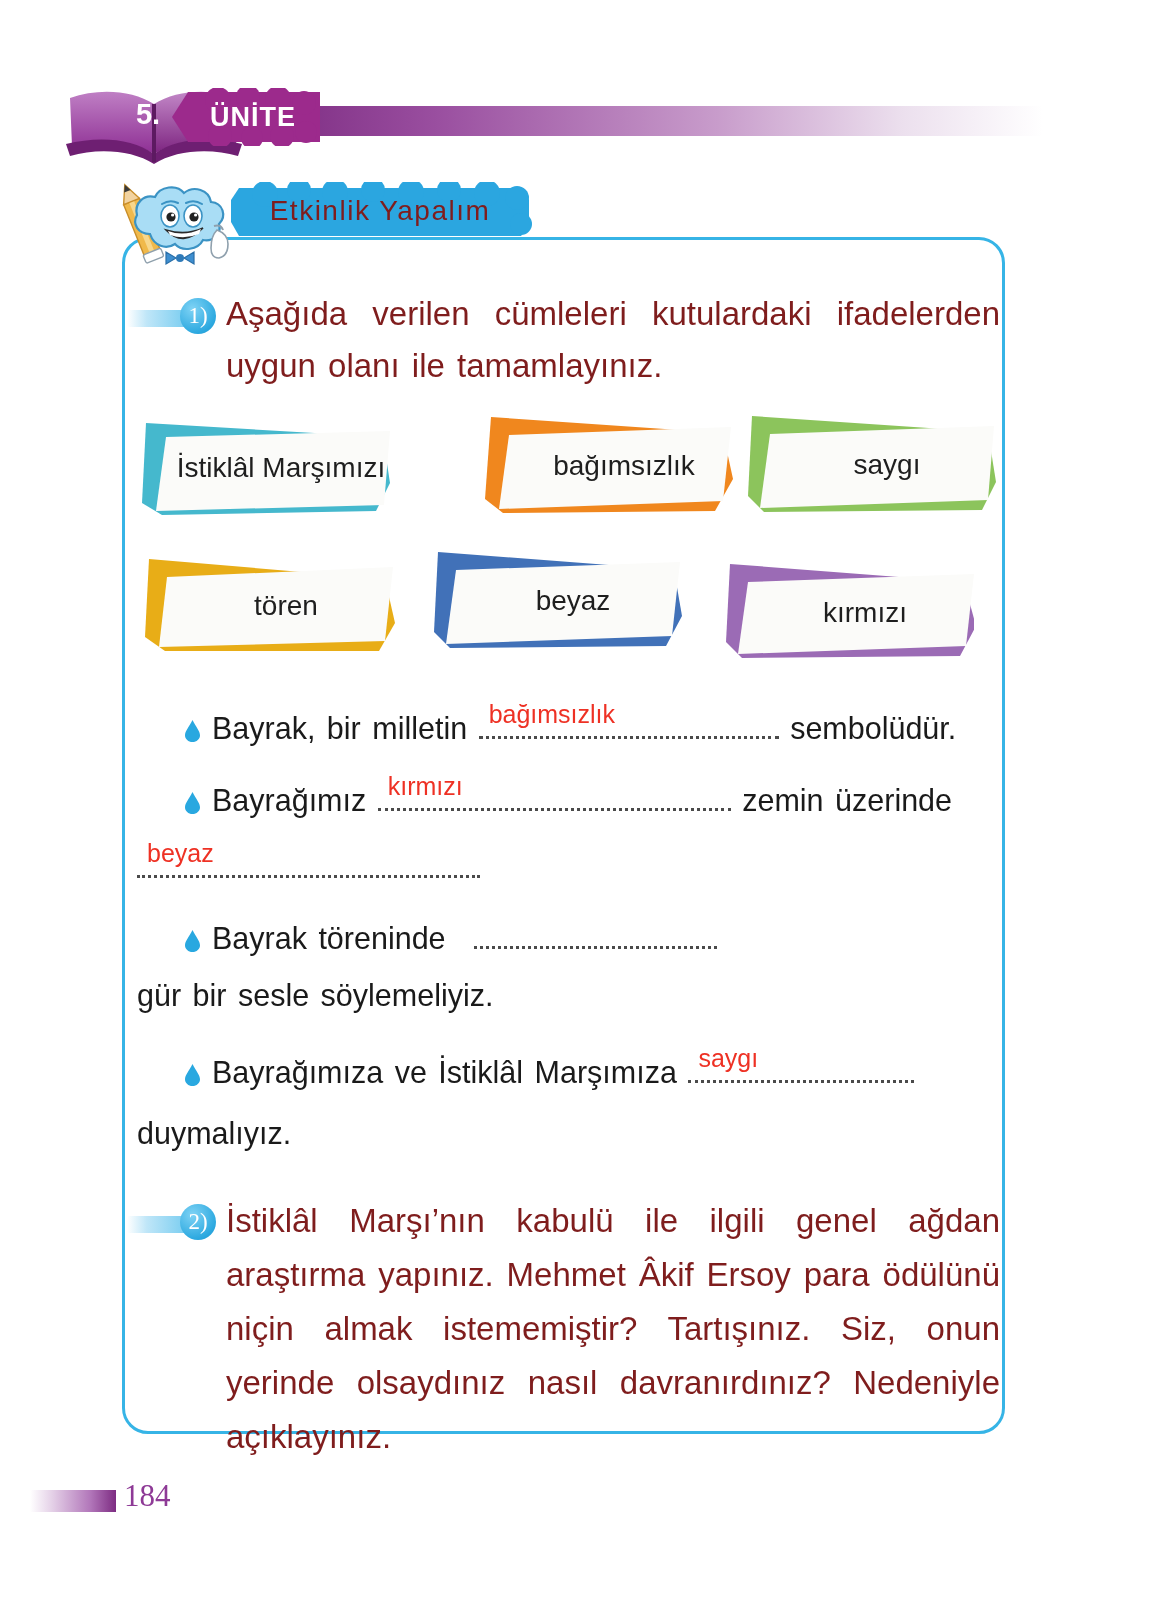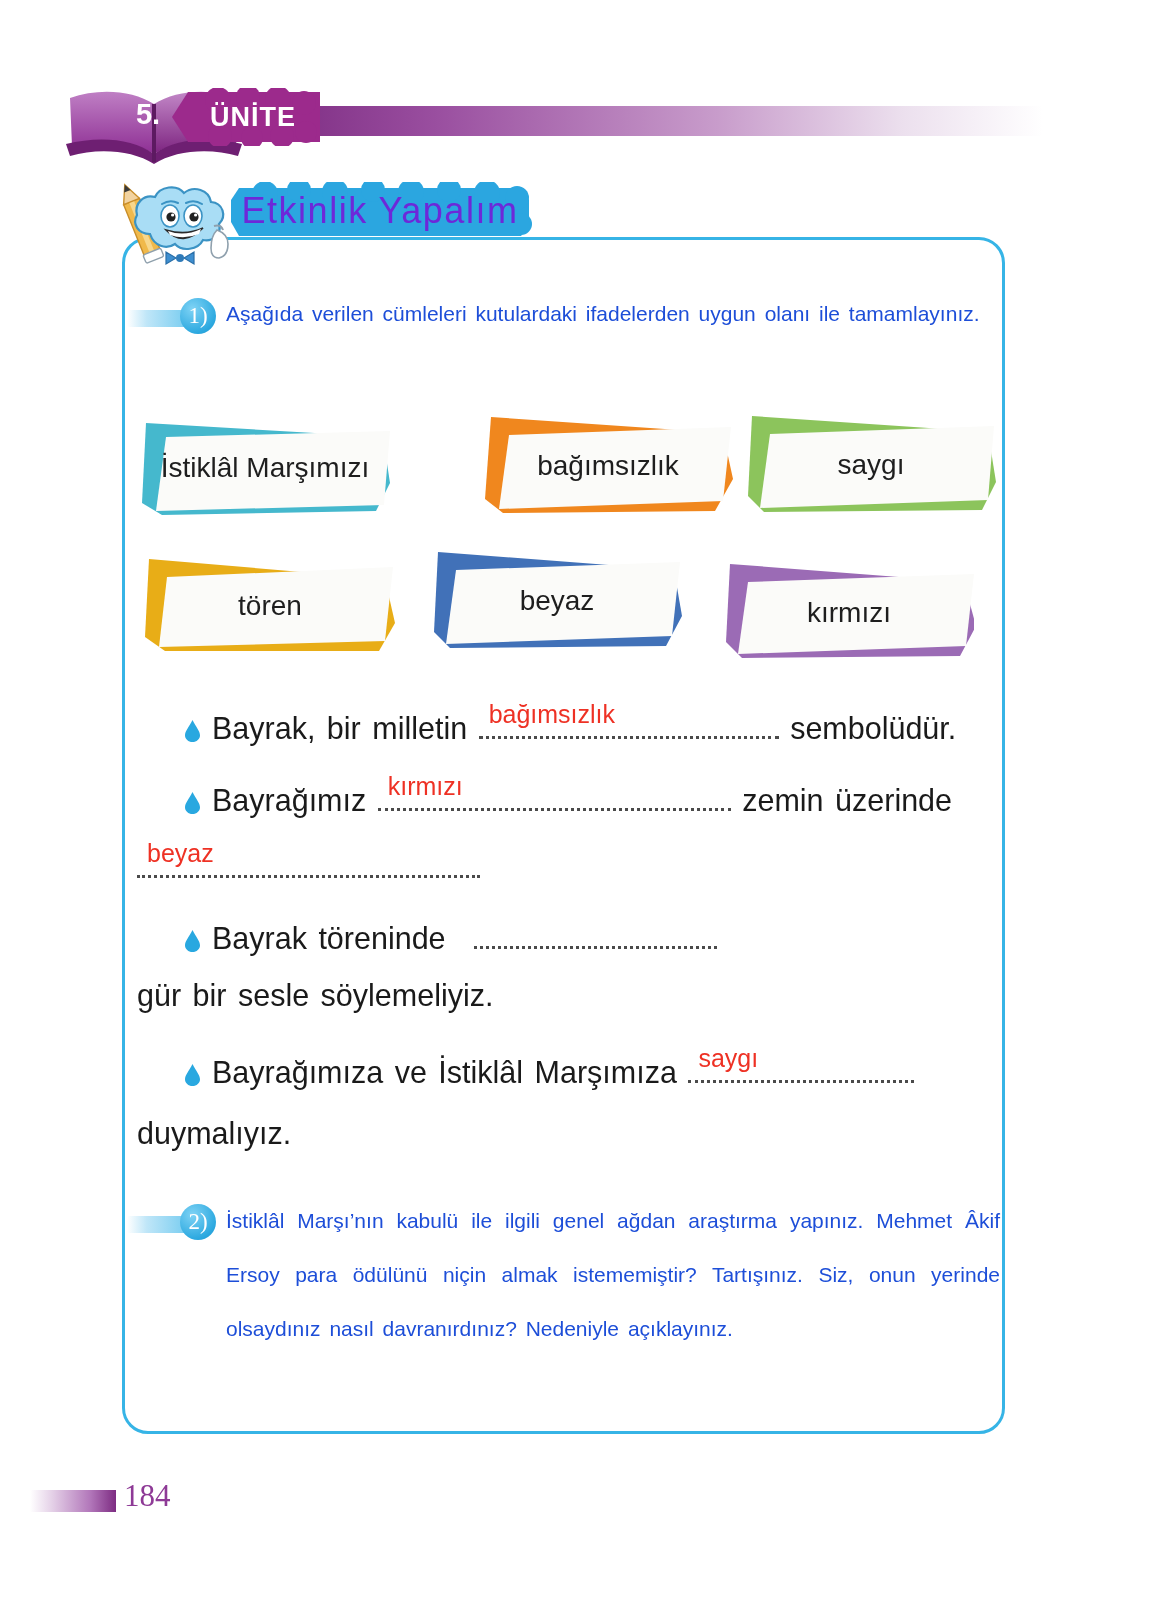--- a/index.html
+++ b/index.html
@@ -66,22 +66,22 @@
   .activity-banner {
     position: absolute;
     left: 225px; top: 182px;
     width: 310px; height: 58px;
   }
   .activity-banner-label {
     position: absolute;
     left: 0; top: 0;
     width: 310px; height: 58px;
     display: flex; align-items: center; justify-content: center;
-    color: #6d28d9;
-    font-size: 36px;
+    color: #7f1d1d;
+    font-size: 28px;
     letter-spacing: 1.5px;
     z-index: 3;
   }
   .mascot {
     position: absolute;
     left: 104px; top: 172px;
     width: 160px; height: 112px;
     z-index: 4;
   }
 
@@ -109,22 +109,22 @@
     position: absolute;
     width: 36px; height: 36px;
     border-radius: 50%;
     background: radial-gradient(circle at 35% 30%, #7fd3f5 0%, #2da9e0 70%, #1b93cb 100%);
     color: #ffffff;
     font-size: 23px;
     display: flex; align-items: center; justify-content: center;
     font-family: "Liberation Serif", serif;
   }
   .q-text {
-    font-size: 21px;
-    color: #1d4ed8;
+    font-size: 33px;
+    color: #7f1d1d;
     line-height: 52px;
     font-family: "Liberation Sans", sans-serif;
     text-align: justify;
     word-spacing: 3px;
   }
 
   
   .boxes-row { position: absolute; }
   .wordbox {
     position: absolute;
@@ -135,21 +135,21 @@
     left: 0; top: 0;
     width: 250px; height: 100px;
   }
   .wordbox .front {
     position: absolute;
     left: 0; top: 0;
     width: 250px; height: 100px;
   }
   .wordbox .label {
     position: absolute;
-    left: 0; top: 0;
+    left: 16px; top: 0;
     width: 250px; height: 100px;
     display: flex; align-items: center; justify-content: center;
     font-size: 28px;
     color: #1e1e1e;
     z-index: 6;
     padding-top: 6px;
     box-sizing: border-box;
   }
 
   

